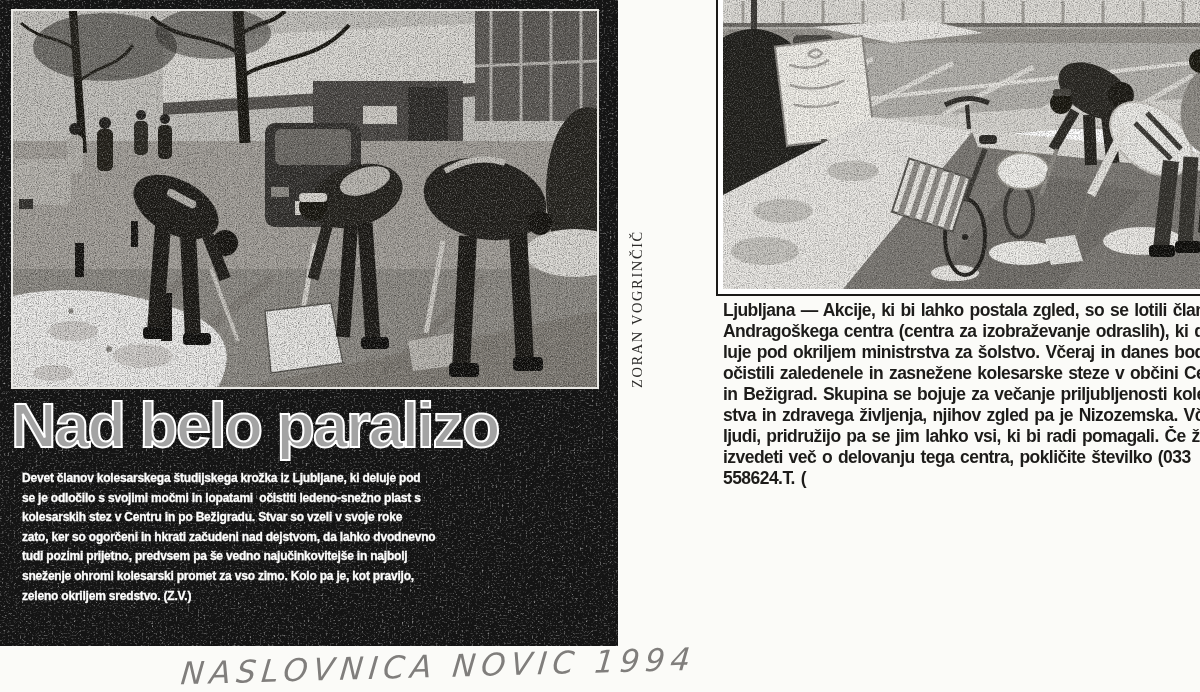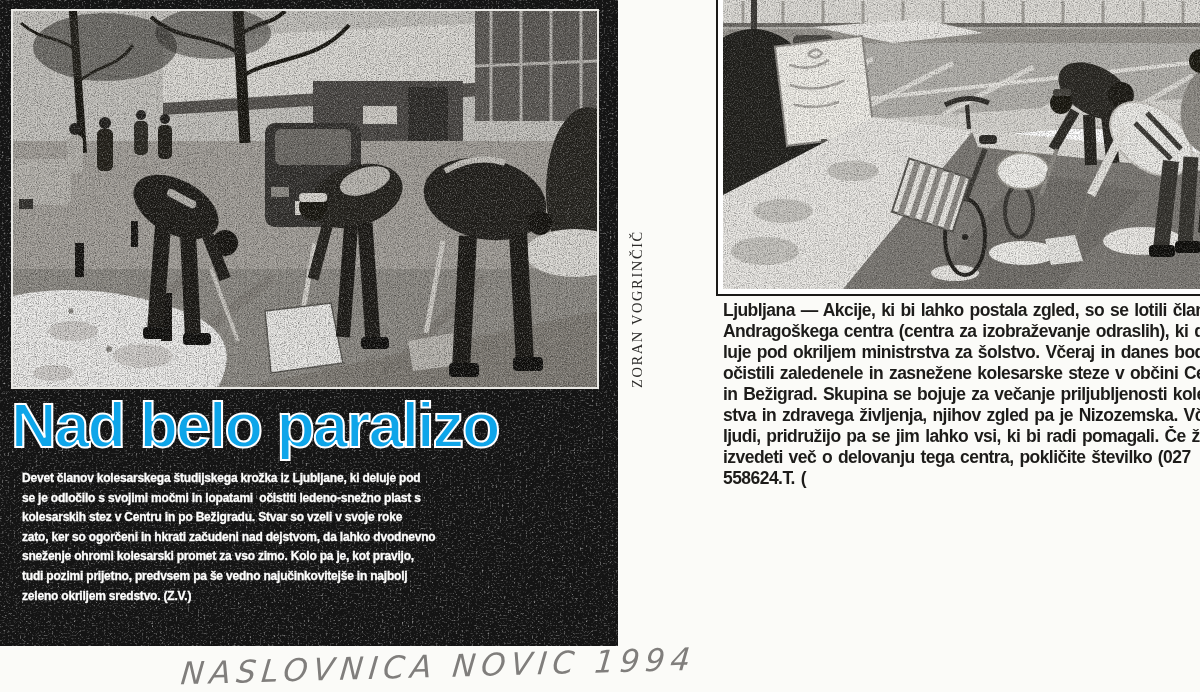--- a/index.html
+++ b/index.html
@@ -10,21 +10,21 @@
   
   .left-clip { position:absolute; left:0; top:0; width:618px; height:646px;
                background:var(--ink); }
   .speckle { position:absolute; left:0; top:0; width:618px; height:646px;
              opacity:.5; pointer-events:none; z-index:0; }
   .photo-frame-left { position:absolute; left:11px; top:9px; width:588px; height:380px;
                       margin:0; box-sizing:border-box; border:2px solid #e9e8e4;
                       background:#9a9792; overflow:hidden; z-index:1; }
   .photo-frame-left svg { display:block; }
   .headline { position:absolute; left:11px; top:387px; width:600px; margin:0;
-              font-size:63px; line-height:76px; font-weight:bold; color:#0ea5e9;
+              font-size:63px; line-height:76px; font-weight:bold; color:#a3a3a3;
               letter-spacing:-2px; -webkit-text-stroke:2px #ffffff;
               white-space:pre; z-index:2; }
   .body-left { position:absolute; left:13px; top:469px; width:598px; z-index:2;
                overflow:hidden; }
   .body-left .ln { white-space:pre; overflow:hidden; font-size:12px; line-height:19.6px;
                    font-weight:bold; color:#fdfdfc; letter-spacing:-0.2px;margin-left:9px;
                    -webkit-text-stroke:0.3px #fff; }
 
   
   .credit { position:absolute; left:629px; top:388px; transform-origin:0 0;
@@ -196,22 +196,22 @@
       </svg>
     </figure>
 
     <h1 class="headline">Nad belo paralizo</h1>
 
     <div class="body-left">
         <div class="ln">Devet članov kolesarskega študijskega krožka iz Ljubljane, ki deluje pod</div>
         <div class="ln">se je odločilo s svojimi močmi in lopatami  očistiti ledeno-snežno plast s</div>
         <div class="ln">kolesarskih stez v Centru in po Bežigradu. Stvar so vzeli v svoje roke</div>
         <div class="ln">zato, ker so ogorčeni in hkrati začudeni nad dejstvom, da lahko dvodnevno</div>
+        <div class="ln">tudi pozimi prijetno, predvsem pa še vedno najučinkovitejše in najbolj</div>
         <div class="ln">sneženje ohromi kolesarski promet za vso zimo. Kolo pa je, kot pravijo,</div>
-        <div class="ln">tudi pozimi prijetno, predvsem pa še vedno najučinkovitejše in najbolj</div>
         <div class="ln">zeleno okriljem sredstvo. (Z.V.)</div>
       </div>
   </section>
 
   <div class="credit">ZORAN VOGRINČIČ</div>
 
   <section>
 
     <figure class="photo-frame-right">
       <svg width="520" height="290" viewBox="0 0 520 290">
@@ -328,21 +328,21 @@
     </figure>
 
     <div class="right-text">
         <div class="ln">Ljubljana — Akcije, ki bi lahko postala zgled, so se lotili član</div>
         <div class="ln">Andragoškega centra (centra za izobraževanje odraslih), ki de</div>
         <div class="ln">luje pod okriljem ministrstva za šolstvo. Včeraj in danes bod</div>
         <div class="ln">očistili zaledenele in zasnežene kolesarske steze v občini Centr</div>
         <div class="ln">in Bežigrad. Skupina se bojuje za večanje priljubljenosti kolesar</div>
         <div class="ln">stva in zdravega življenja, njihov zgled pa je Nizozemska. Včera</div>
         <div class="ln">ljudi, pridružijo pa se jim lahko vsi, ki bi radi pomagali. Če želit</div>
-        <div class="ln">izvedeti več o delovanju tega centra, pokličite številko (027</div>
+        <div class="ln">izvedeti več o delovanju tega centra, pokličite številko (033</div>
       </div>
 
     <div class="right-last">
       <span>558624.</span>
       <span>T. (</span>
     </div>
   </section>
 
   <div class="handwriting">NASLOVNICA NOVIC 1994</div>
 </div>

